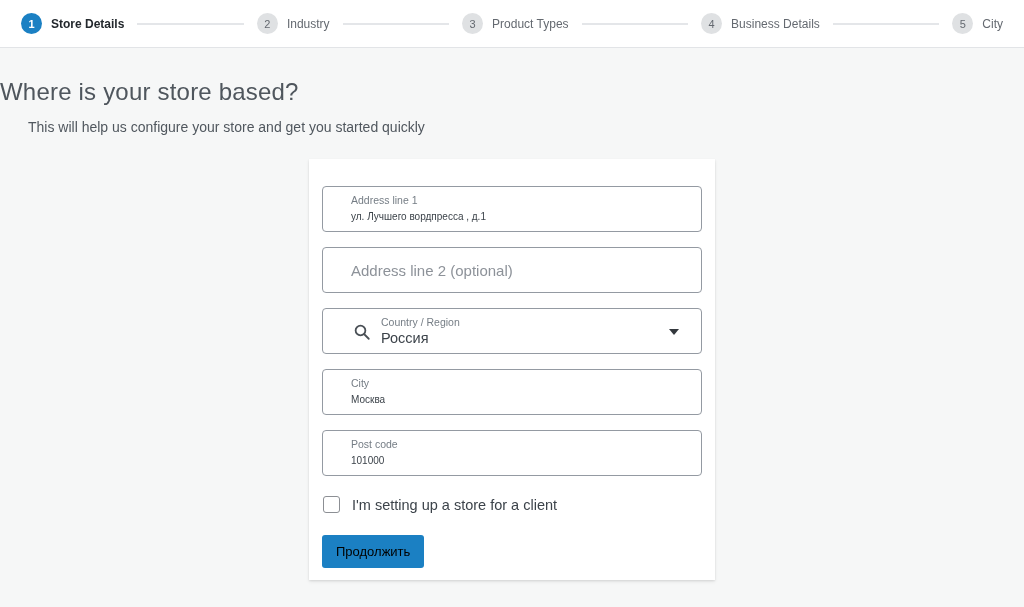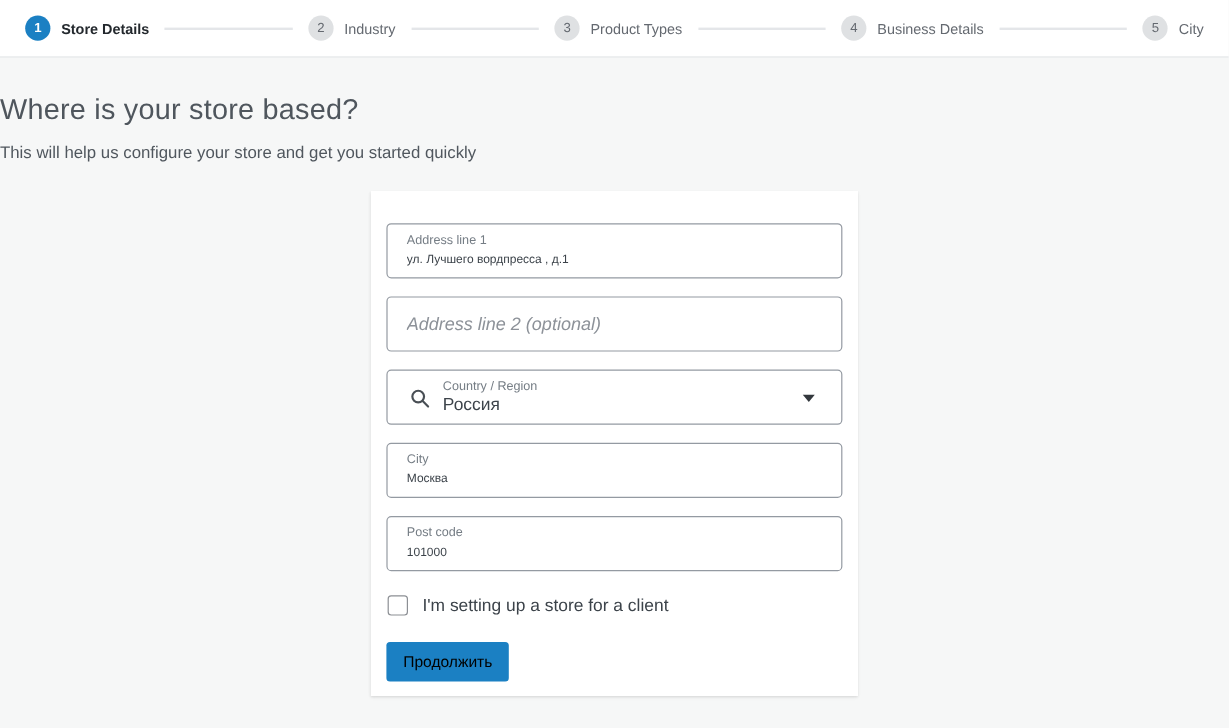--- a/index.html
+++ b/index.html
@@ -66,36 +66,37 @@
   .page-title {
     font-size: 24px;
     font-weight: 400;
     color: #4f565d;
     letter-spacing: 0.2px;
   }
   .page-subtitle {
     margin-top: 13px;
     font-size: 14px;
     color: #50575e;
+    padding-left: 28px;
   }
 
   
   .card {
     width: 406px;
     margin: 24px auto 0 auto;
     background: #ffffff;
     box-shadow: 0 1px 2px rgba(0,0,0,0.10), 0 2px 4px rgba(0,0,0,0.06);
     padding: 27px 13px 12px 13px;
   }
   .field {
     border: 1px solid #949aa2;
     border-radius: 4px;
     background: #fff;
     height: 46px;
-    padding: 7px 12px 6px 16px;
+    padding: 7px 12px 6px 28px;
     margin-bottom: 15px;
     display: flex;
     flex-direction: column;
     justify-content: center;
   }
   .field-label {
     font-size: 10.5px;
     color: #757d85;
     line-height: 13px;
     display: block;
@@ -105,21 +106,21 @@
     outline: none;
     font-family: "Liberation Sans", "DejaVu Sans", sans-serif;
     font-size: 10px;
     color: #3c434a;
     line-height: 19px;
     width: 100%;
     padding: 0;
     background: transparent;
   }
   .field-value-input::placeholder { color: #8d9299; opacity: 1; }
-  .placeholder-only .field-value-input { font-size: 15px; font-style: italic; }
+  .placeholder-only .field-value-input { font-size: 15px; }
 
   
   .field.select-field { flex-direction: row; align-items: center; cursor: pointer; }
   .search-icon { flex: 0 0 auto; margin: 0 10px 0 2px; display: flex; }
   .select-texts { flex: 1 1 auto; display: flex; flex-direction: column; }
   .select-value { font-size: 14.5px; color: #3c434a; line-height: 19px; }
   .caret-down {
     flex: 0 0 auto;
     width: 0; height: 0;
     border-left: 5px solid transparent;

